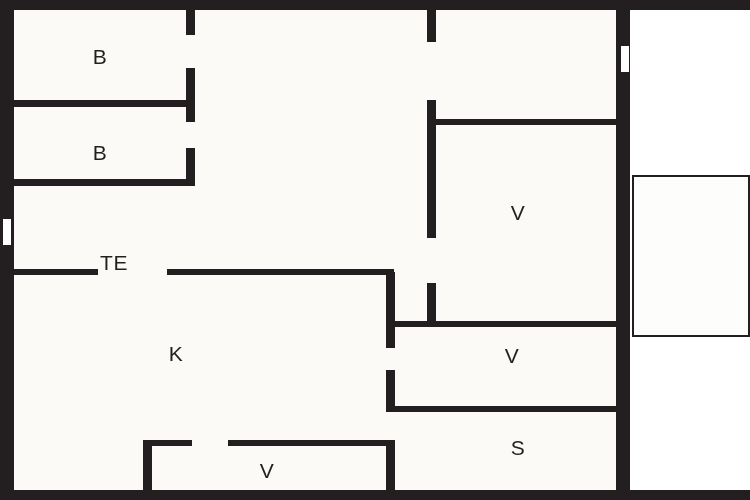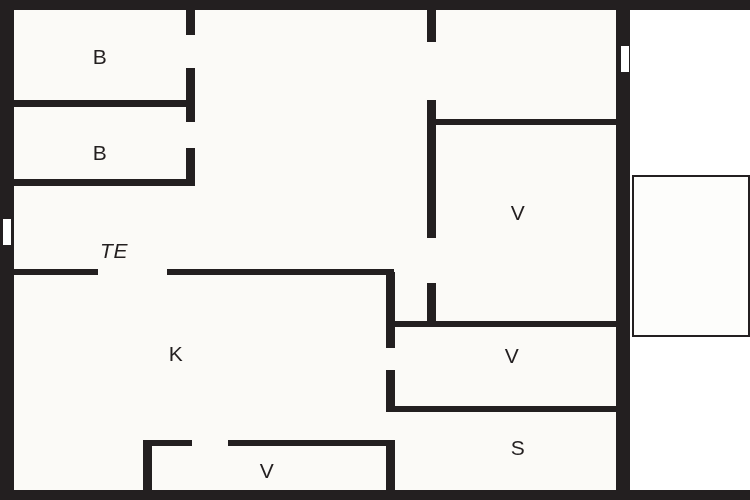--- a/index.html
+++ b/index.html
@@ -87,20 +87,20 @@
       <div class="wall" style="background: rgb(35, 31, 32); left: 143px; top: 440px; width: 49px; height: 6px;"></div>
       <div class="wall" style="background: rgb(35, 31, 32); left: 228px; top: 440px; width: 167px; height: 6px;"></div>
     </div>
   <div id="windows-layer">
       <div class="window" style="border-color: rgb(35, 31, 32); left: 2px; top: 218px; width: 10px; height: 28px;"></div>
       <div class="window" style="border-color: rgb(35, 31, 32); left: 620px; top: 45px; width: 10px; height: 28px;"></div>
     </div>
   <div id="labels-layer">
       <div class="room-label" style="left: 100px; top: 56px; color: rgb(35, 31, 32);">B</div>
       <div class="room-label" style="left: 100px; top: 152px; color: rgb(35, 31, 32);">B</div>
-      <div class="room-label" style="left: 114px; top: 250px; color: rgb(35, 31, 32); font-style: italic;">TE</div>
+      <div class="room-label" style="left: 114px; top: 262px; color: rgb(35, 31, 32);">TE</div>
       <div class="room-label" style="left: 176px; top: 353px; color: rgb(35, 31, 32);">K</div>
       <div class="room-label" style="left: 518px; top: 212px; color: rgb(35, 31, 32);">V</div>
       <div class="room-label" style="left: 512px; top: 355px; color: rgb(35, 31, 32);">V</div>
       <div class="room-label" style="left: 518px; top: 447px; color: rgb(35, 31, 32);">S</div>
       <div class="room-label" style="left: 267px; top: 470px; color: rgb(35, 31, 32);">V</div>
     </div>
 </div>
 
 </body></html>

